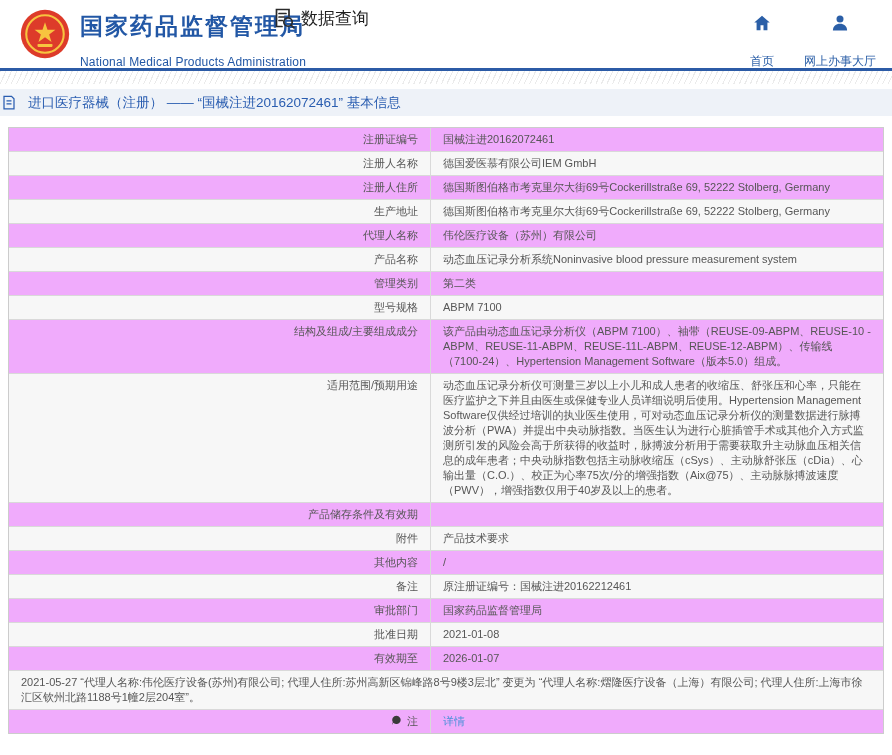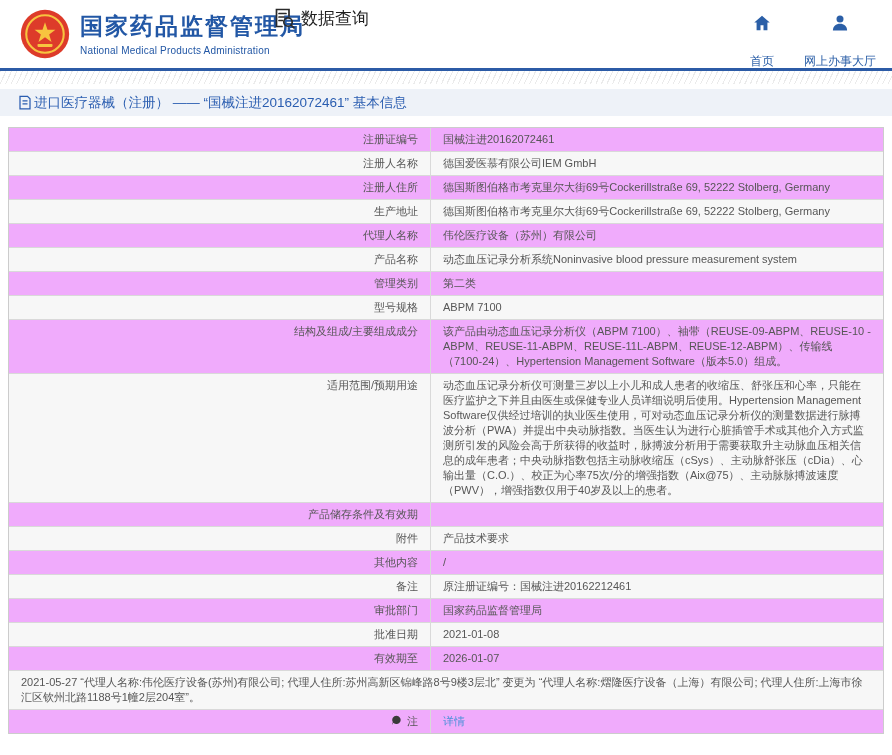--- a/index.html
+++ b/index.html
@@ -7,34 +7,34 @@
   body {
     width: 892px;
     font-family: "Liberation Sans", "DejaVu Sans", sans-serif;
     color:#565656;
   }
   
   .header { position: relative; height: 68px; background:#fff; }
   .logo { position:absolute; left:20px; top:9px; width:50px; height:50px; cursor:pointer; }
   .brand { position:absolute; left:80px; top:13px; color:#2257a5; }
   .brand-title { font-size:23px; font-weight:bold; letter-spacing:2px; line-height:26px; }
-  .brand-sub { font-size:10px; margin-top:6px; letter-spacing:0.2px; }
+  .brand-sub { font-size:12px; margin-top:16px; letter-spacing:0.2px; }
   .search-entry { position:absolute; left:272px; top:6px; display:flex; align-items:center; gap:5px;
                   font-size:17px; color:#1f1f1f; cursor:pointer; }
   .search-entry .icon { display:flex; }
   .nav { position:absolute; right:16px; top:13px; display:flex; gap:30px; }
   .nav-item { display:flex; flex-direction:column; align-items:center; gap:20px;
               color:#2b5fa7; font-size:12px; text-decoration:none; cursor:pointer; }
   .blue-line { height:3px; background:#2c5ba6; }
   .stripe-band { height:13px;
     background: repeating-linear-gradient(115deg, rgba(0,0,0,0.08) 0 1px, transparent 1px 5px);
   }
   
   .breadcrumb { margin-top:5px; height:27px; background:#eef2f8; display:flex; align-items:center;
-                gap:2px; padding:0 18px; color:#2a5db0; font-size:13.5px; }
+                gap:12px; padding:0 2px; color:#2a5db0; font-size:13.5px; }
   .bc-icon { display:flex; }
   
   .table { margin:11px 8px 0 8px; border:1px solid #cccccc; background:#fff; }
   .row { display:flex; border-bottom:1px solid #d9d9d9; background:#f0abfc; }
   .row:last-child { border-bottom:none; }
   .row:nth-child(even) { background:#f7f7f7; }
   .cell { padding:4px 12px; font-size:11px; line-height:15px; color:#565656; }
   .cell.label { flex:0 0 422px; text-align:right; border-right:1px solid #d9d9d9; }
   .cell.value { flex:1; min-width:0; word-break:break-word; }
   .note-icon { display:inline-block; vertical-align:-1px; margin-right:2px; }

